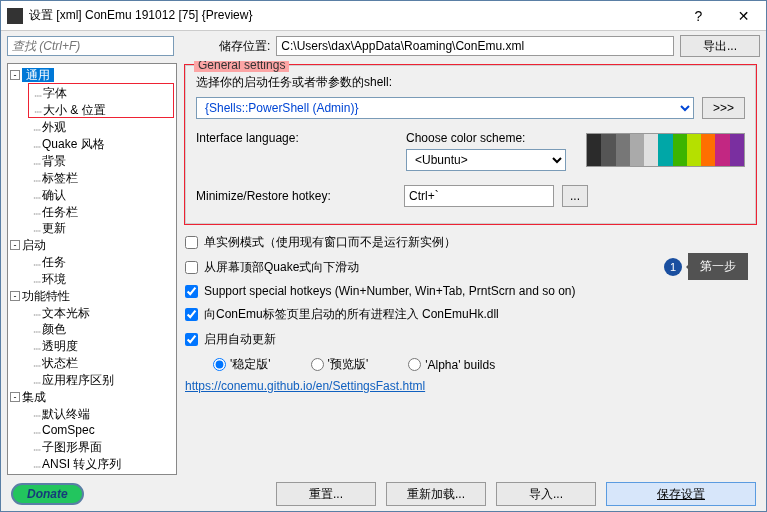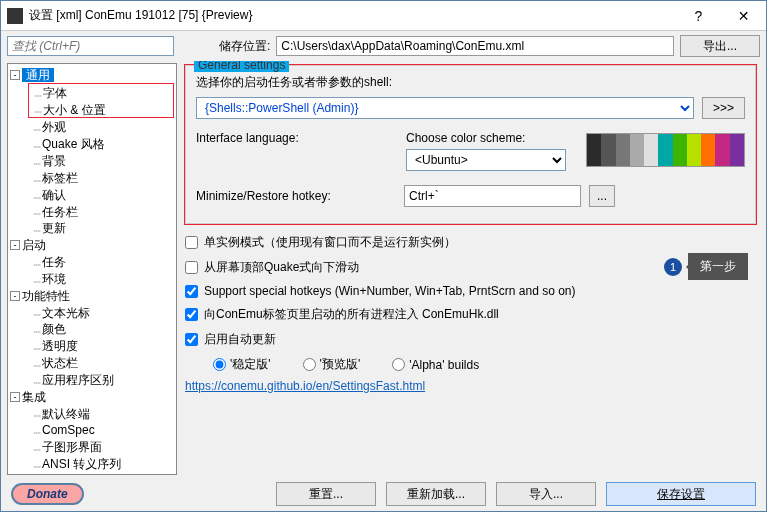--- a/index.html
+++ b/index.html
@@ -19,37 +19,37 @@
 .tree { list-style: none; }
 .tree li { white-space: nowrap; line-height: 16px; padding: 0 2px; }
 .tree .exp { display: inline-block; width: 10px; height: 10px; border: 1px solid #888; text-align: center; line-height: 8px; font-size: 9px; margin-right: 2px; vertical-align: middle; }
 .tree .dash { display: inline-block; width: 10px; height: 10px; text-align: center; vertical-align: middle; color: #888; }
 .tree .lbl { vertical-align: middle; }
 .tree .sel { background: #0078d7; color: #fff; padding: 0 4px; }
 .tree ul { list-style: none; padding-left: 20px; }
 .content { flex: 1; padding: 4px 10px 4px 6px; overflow: hidden; position: relative; }
 .group { border: 1px solid #cfcfcf; padding: 8px 10px 10px; position: relative; margin-bottom: 10px; }
 .group.redoutline { outline: 1px solid #e23; outline-offset: 0; }
-.group .legend { position: absolute; top: -8px; left: 8px; background: #0ea5e9; padding: 0 4px; color: #333; }
+.group .legend { position: absolute; top: -8px; left: 8px; background: #fca5a5; padding: 0 4px; color: #333; }
 .row { display: flex; align-items: center; gap: 8px; margin: 6px 0; }
 .field-label { color: #000; }
 select, .sel-input { border: 1px solid #7a9bb7; padding: 2px 4px; background: #fff; height: 22px; color: #0046d5; }
 .wide { flex: 1; }
 .morebtn, .dotbtn { height: 22px; border: 1px solid #999; background: #e9e9e9; padding: 0 10px; }
 .dotbtn { width: 26px; padding: 0; }
 .swatches { display: flex; width: 170px; height: 34px; border: 1px solid #999; }
 .swatches div { flex: 1; }
 .txt { border: 1px solid #999; background: #fff; padding: 2px 4px; height: 22px; }
 .chk { display: flex; align-items: center; gap: 6px; margin: 8px 0; }
 .chk input { width: 13px; height: 13px; }
-.radios { display: flex; gap: 32px; margin-left: 28px; margin-top: 4px; }
+.radios { display: flex; gap: 40px; margin-left: 28px; margin-top: 4px; }
 .radios label { display: flex; align-items: center; gap: 4px; }
 .link { color: #1060c0; text-decoration: underline; margin-top: 6px; display: inline-block; }
 .footer { height: 34px; border-top: 0; display: flex; align-items: center; padding: 0 10px; gap: 10px; margin-top: auto; }
-.donate { border: 2px solid #5a7fa5; border-radius: 12px; padding: 2px 14px; background: #fca5a5; font-style: italic; font-weight: bold; color: #163a7a; }
+.donate { border: 2px solid #5a7fa5; border-radius: 12px; padding: 2px 14px; background: #22c55e; font-style: italic; font-weight: bold; color: #163a7a; }
 .footer .spacer { flex: 1; }
 .footer .fbtn { width: 100px; height: 24px; border: 1px solid #999; background: #e9e9e9; }
 .footer .fbtn.primary { background: #d7e6fa; border: 1px solid #5a9be0; width: 150px; text-decoration: underline; }
 .callout { position: absolute; right: 18px; top: 192px; display: flex; align-items: center; z-index: 5; }
 .callnum { width: 18px; height: 18px; border-radius: 50%; background: #1a4fa0; color: #fff; display: flex; align-items: center; justify-content: center; font-size: 11px; margin-right: 6px; }
 .callbox { background: #525252; color: #fff; padding: 5px 12px; position: relative; }
 .callbox::before { content: ""; position: absolute; left: -8px; top: 50%; margin-top: -6px; border: 6px solid transparent; border-right-color: #525252; }
 </style>
 </head>
 <body>
@@ -131,21 +131,21 @@
               <div style="background: rgb(0, 167, 167);"></div>
               <div style="background: rgb(60, 180, 0);"></div>
               <div style="background: rgb(181, 224, 0);"></div>
               <div style="background: rgb(255, 111, 0);"></div>
               <div style="background: rgb(194, 39, 130);"></div>
               <div style="background: rgb(122, 47, 160);"></div>
             </div>
     </div>
     <div class="row" style="margin-top:14px">
      <span class="field-label" style="flex:0 0 200px">Minimize/Restore hotkey:</span>
-     <input class="txt" style="width: 177px;" value="Ctrl+`">
+     <input class="txt" style="width: 150px;" value="Ctrl+`">
      <button class="dotbtn">...</button>
     </div>
    </div>
 
    <label class="chk">
           <input type="checkbox" style="">
           <span>单实例模式（使用现有窗口而不是运行新实例）</span>
         </label>
    <label class="chk">
           <input type="checkbox" style="">

